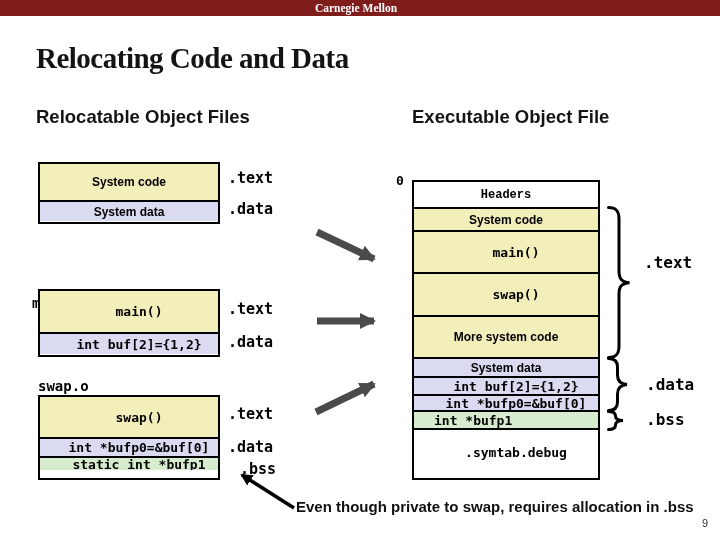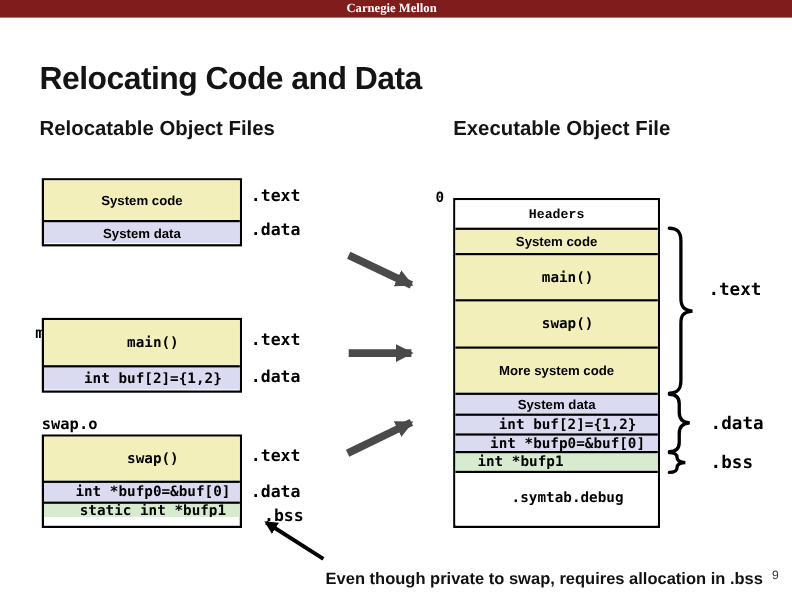--- a/index.html
+++ b/index.html
@@ -2,22 +2,22 @@
 <html><head>
 <meta charset="utf-8">
 <style>
   html,body{margin:0;padding:0;background:#fff;}
   .slide{position:relative;width:720px;height:540px;background:#ffffff;overflow:hidden;
          font-family:"Liberation Sans",sans-serif;}
   .topbar{position:absolute;left:0;top:0;width:720px;height:16px;background:#7f1d1d;
           display:flex;align-items:center;justify-content:center;}
   .brand{font-family:"Liberation Serif",serif;font-weight:bold;font-size:11.5px;color:#ffffff;
          padding-right:8px;line-height:16px;}
-  .title{position:absolute;left:36px;top:56px;font-size:29px;font-weight:bold;color:#141414;
-         letter-spacing:-0.5px;}
+  .title{position:absolute;left:36px;top:42px;font-size:29px;font-weight:bold;color:#141414;
+         letter-spacing:-0.5px;font-family:Liberation Serif, serif;}
   .heading{position:absolute;font-size:18.5px;font-weight:bold;color:#141414;}
   .h-left{left:36px;top:106px;}
   .h-right{left:412px;top:106px;}
 
   
   .membox{position:absolute;border:2.5px solid #000;background:#fff;box-sizing:border-box;}
   .sec{box-sizing:border-box;display:flex;align-items:center;justify-content:center;
        font-size:12px;font-weight:bold;color:#000;overflow:hidden;white-space:nowrap;}
   .sec + .sec{border-top:2px solid #000;}
   .sec.code{font-family:"DejaVu Sans Mono",monospace;font-size:13px;padding-left:20px;}
@@ -29,21 +29,21 @@
 
   .tag{position:absolute;font-family:"DejaVu Sans Mono",monospace;font-weight:bold;
        font-size:15px;color:#000;}
   .objname{position:absolute;font-family:"DejaVu Sans Mono",monospace;font-weight:bold;
        font-size:14px;color:#000;}
   .bracelabel{position:absolute;font-family:"DejaVu Sans Mono",monospace;font-weight:bold;
        font-size:16px;color:#000;}
   .addr0{position:absolute;font-family:"DejaVu Sans Mono",monospace;font-weight:bold;
        font-size:13px;color:#000;}
   .symtab-sec{flex-direction:row;line-height:1.45;}
-  .footnote{position:absolute;left:296px;top:498px;font-size:15px;font-weight:bold;color:#111;margin-top:20px;}
+  .footnote{position:absolute;left:296px;top:498px;font-size:15px;font-weight:bold;color:#111;}
   .pagenum{position:absolute;right:12px;top:517px;font-size:11px;color:#333;}
   svg.overlay{position:absolute;left:0;top:0;pointer-events:none;}
 </style>
 </head>
 <body>
 
 <div class="slide">
 
   <div class="topbar">
     <span class="brand">Carnegie Mellon</span>

